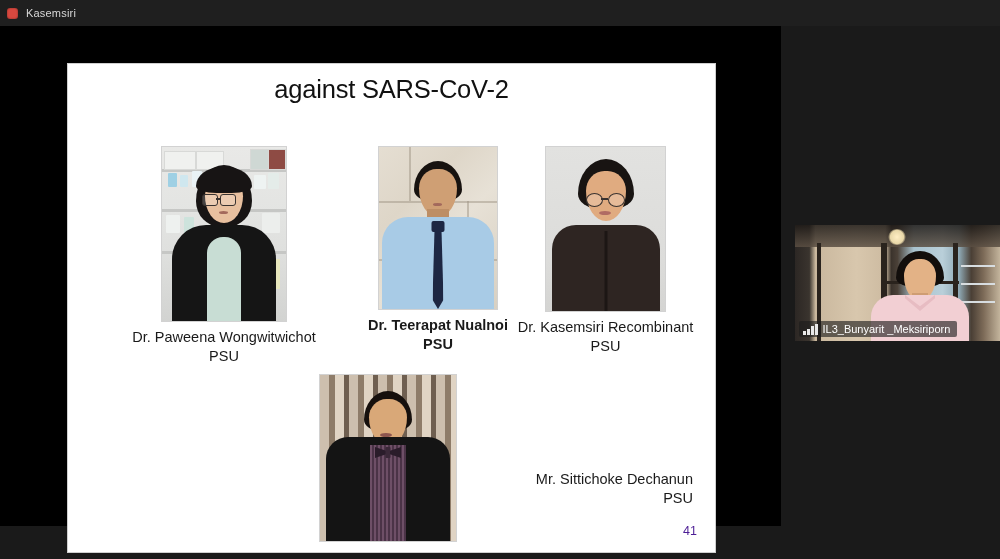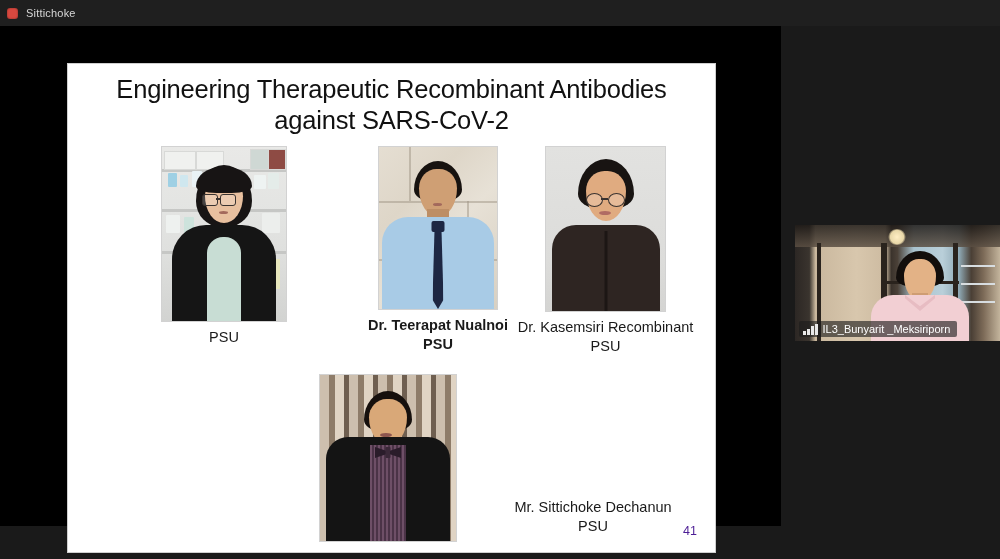--- a/index.html
+++ b/index.html
@@ -30,21 +30,21 @@
 
   
   .p1{left:31px;top:82px;width:250px;}
   .p1 .photo{width:124px;height:174px;margin:0 auto;}
   .p2{left:255px;top:82px;width:230px;font-weight:bold;}
   .p2 .photo{width:118px;height:162px;margin:0 auto;}
   .p3{left:430px;top:82px;width:215px;}
   .p3 .photo{width:119px;height:164px;margin:0 auto;}
   .p4{left:240px;top:310px;width:160px;}
   .p4 .photo{width:136px;height:166px;margin:0 auto;}
-  .p4-caption{position:absolute;left:425px;top:428px;width:200px;}
+  .p4-caption{position:absolute;left:425px;top:400px;width:200px;text-align:right;}
 
   .slide-number{position:absolute;right:18px;bottom:14px;color:#4c1d95;font-size:12.5px;}
 
   
   .fig{position:absolute;inset:0;}
 
   
   .bg-lab{position:absolute;inset:0;background:
       linear-gradient(180deg,#e9e9e7 0%,#e3e4e2 38%,#dfe0de 60%,#d2d3d1 100%);}
   .shelf{position:absolute;left:0;right:0;height:3px;background:#c6c7c5;}
@@ -132,29 +132,28 @@
   .bars i:nth-child(3){height:8.5px;}
   .bars i:nth-child(4){height:11px;}
 </style>
 </head>
 <body>
 
 <div class="screen">
 
   <div class="topbar">
     <div class="rec-dot"></div>
-    <div class="rec-label">Sittichoke</div>
+    <div class="rec-label">Kasemsiri</div>
   </div>
 
   <div class="stage">
 
     <div class="slide">
 
       <div class="slide-title">
-        <div>Engineering Therapeutic Recombinant Antibodies</div>
         <div>against SARS-CoV-2</div>
       </div>
 
       <div class="person p1">
         <div class="photo">
           <div class="fig">
             <div class="bg-lab"></div>
             <div class="shelf" style="top:22px"></div>
             <div class="shelf" style="top:62px"></div>
             <div class="shelf" style="top:104px"></div>
@@ -176,20 +175,21 @@
             <div class="fringe1"></div>
             <div class="glass" style="left:40px;top:47px"></div>
             <div class="glass" style="left:58px;top:47px"></div>
             <div class="gbridge" style="left:54px;top:51px;width:5px"></div>
             <div class="mouth" style="left:57px;top:64px;width:9px;height:3px"></div>
             <div class="torso1"></div>
             <div class="shirt1"></div>
           </div>
         </div>
         <div class="caption">
+          <span>Dr. Paweena Wongwitwichot</span>
           <span class="org">PSU</span>
         </div>
       </div>
 
       <div class="person p2">
         <div class="photo">
           <div class="fig">
             <div class="bg-stone"></div>
             <div class="stone-line" style="left:0;top:54px;width:118px;height:1.5px"></div>
             <div class="stone-line" style="left:30px;top:0;width:1.5px;height:54px"></div>

